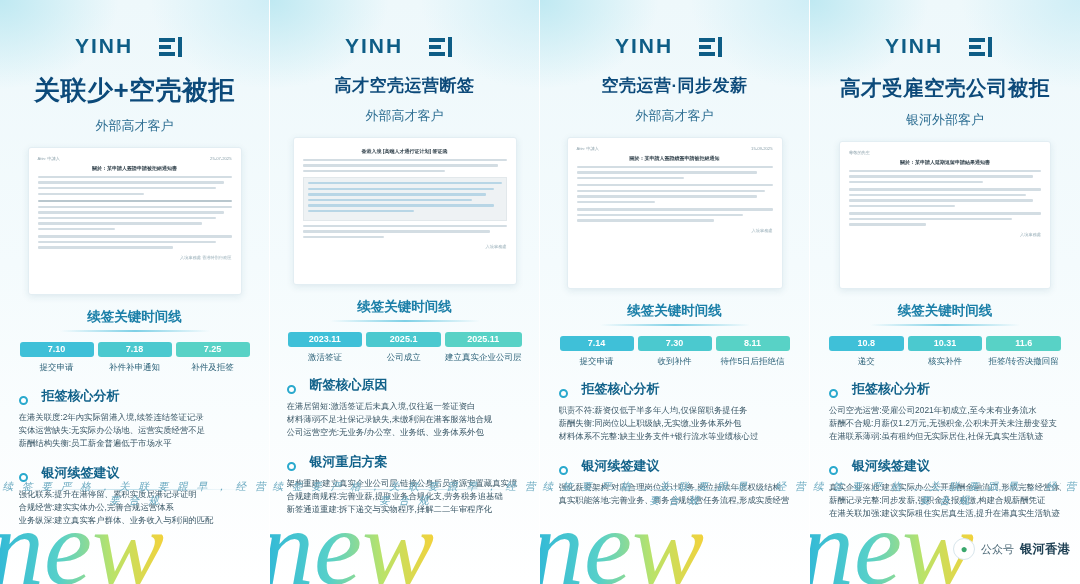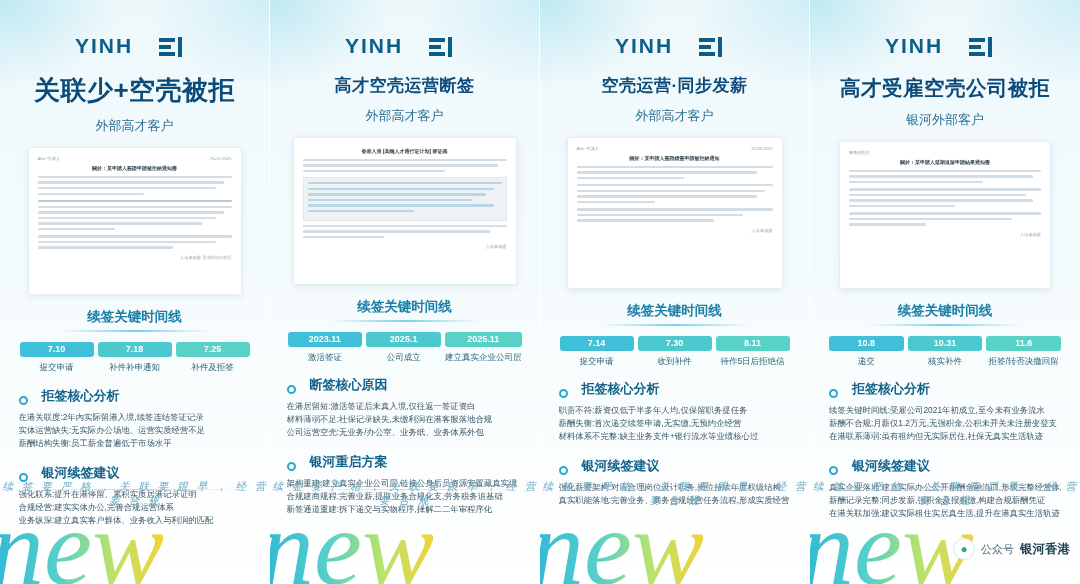--- a/index.html
+++ b/index.html
@@ -535,21 +535,21 @@
         <div class="chip-label">待作5日后拒绝信</div>
       </div>
     </div>
 
     <div class="section">
       <div class="sec-head">
         <span class="sec-dot"></span>
         <span class="sec-title">拒签核心分析</span>
       </div>
       <div class="sec-line">职责不符:薪资仅低于半多年人均,仅保留职务提任务</div>
-      <div class="sec-line">薪酬失衡:首次递交续签申请,无实缴,无预约企经营</div>
+      <div class="sec-line">薪酬失衡:同岗位以上职级缺,无实缴,业务体系外包</div>
       <div class="sec-line">材料体系不完整:缺主业务支件+银行流水等业绩核心过</div>
     </div>
 
     <div class="section">
       <div class="sec-head">
         <span class="sec-dot"></span>
         <span class="sec-title">银河续签建议</span>
       </div>
       <div class="sec-line">强化薪资架构:对应合理岗位设计职务,岗位持续年度权级结构</div>
       <div class="sec-line">真实职能落地:完善业务、商务合规经营任务流程,形成实质经营</div>
@@ -632,21 +632,21 @@
         <div class="chip-date g3">11.6</div>
         <div class="chip-label">拒签/转否决撤回留</div>
       </div>
     </div>
 
     <div class="section">
       <div class="sec-head">
         <span class="sec-dot"></span>
         <span class="sec-title">拒签核心分析</span>
       </div>
-      <div class="sec-line">续签关键时间线:受雇公司2021年初成立,至今未有业务流水</div>
+      <div class="sec-line">公司空壳运营:受雇公司2021年初成立,至今未有业务流水</div>
       <div class="sec-line">薪酬不合规:月薪仅1.2万元,无强积金,公积未开关未注册变登支</div>
       <div class="sec-line">在港联系薄弱:虽有租约但无实际居住,社保无真实生活轨迹</div>
     </div>
 
     <div class="section">
       <div class="sec-head">
         <span class="sec-dot"></span>
         <span class="sec-title">银河续签建议</span>
       </div>
       <div class="sec-line">真实企业落地:建立实际办公公开薪酬金融流口,形成完整经营体系</div>

